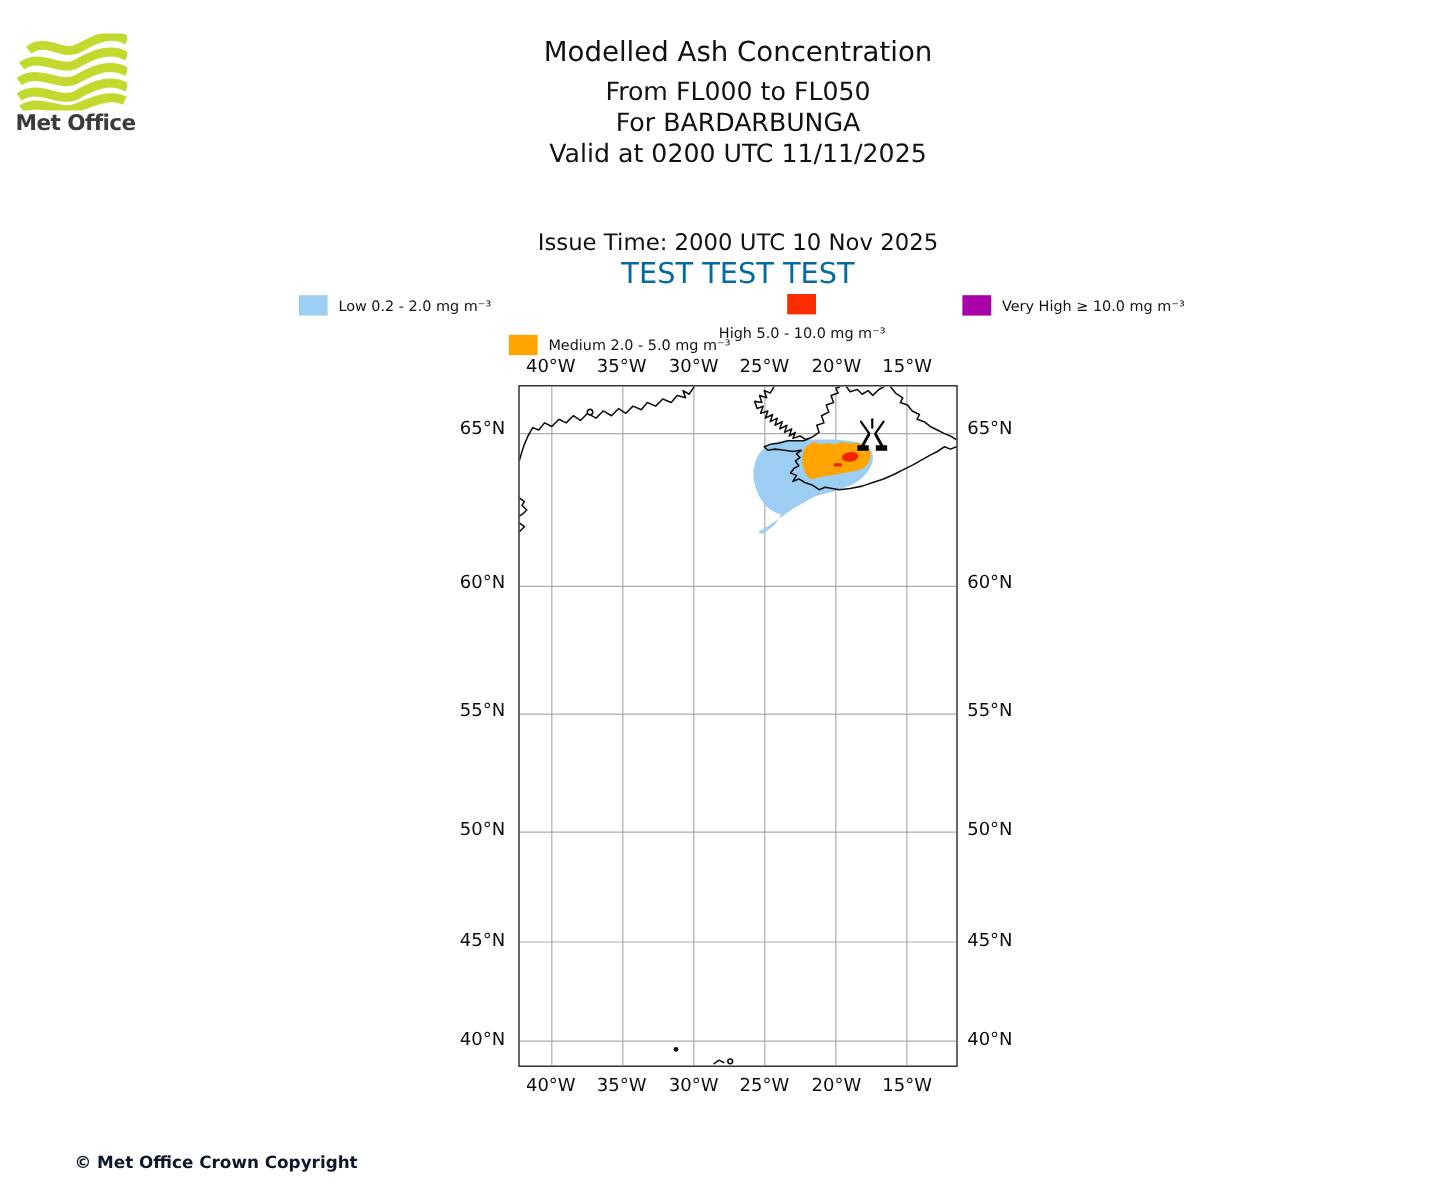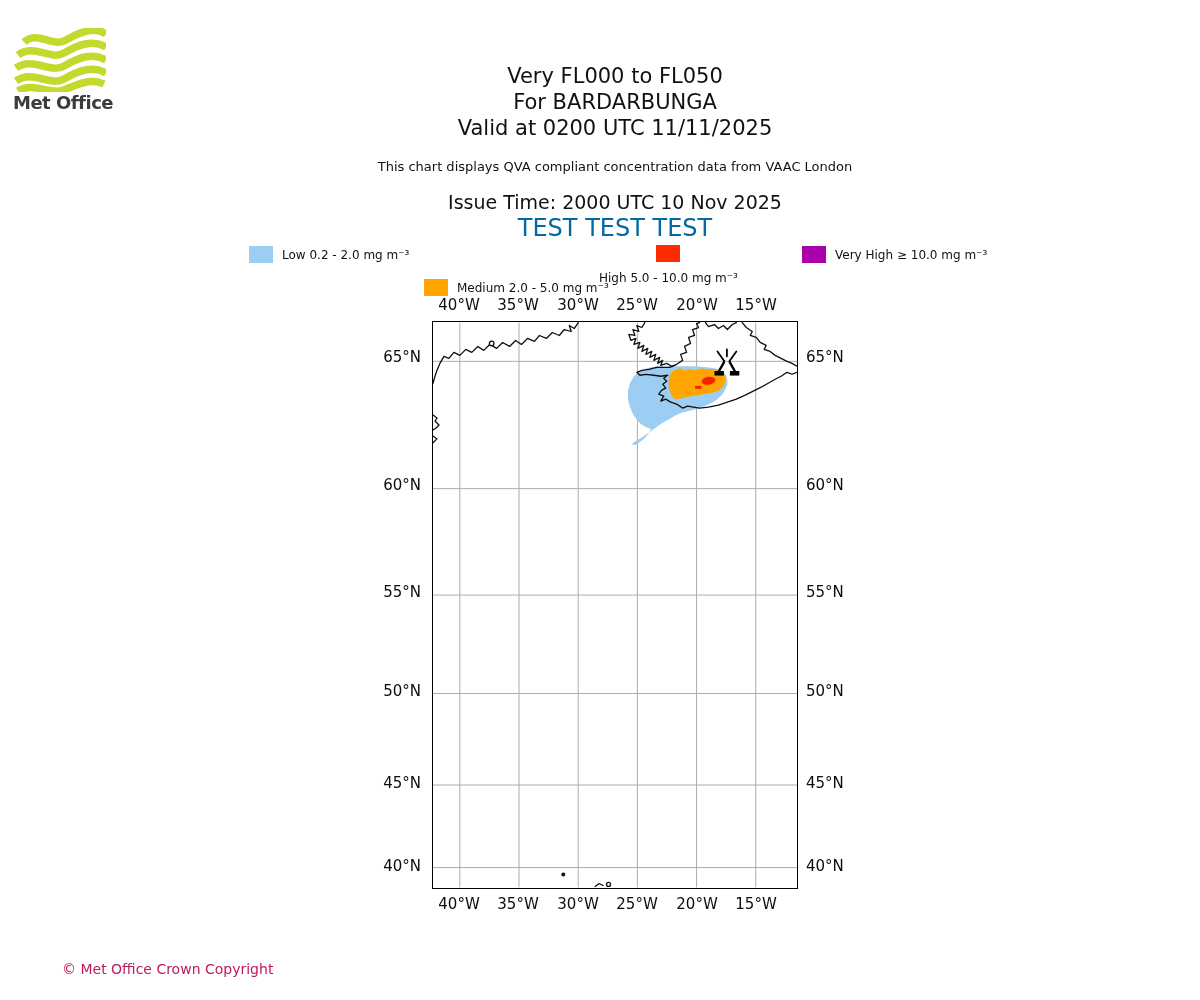--- a/index.html
+++ b/index.html
@@ -20,44 +20,44 @@
   .legend-swatch{width:24px;height:17px;display:inline-block;flex:0 0 auto;}
   .legend-label{font-size:12px;color:#111;}
   .tick{font-size:15px;color:#0d0d0d;}
   .tick-x{transform:translate(-50%,-50%);white-space:nowrap;}
   .tick-yl{width:85px;text-align:right;}
   .tick-yr{text-align:left;white-space:nowrap;}
   #map-frame{left:432px;top:321px;width:366px;height:568px;border:1.6px solid #000;background:#fff;box-sizing:border-box;}
   #map-frame svg{position:absolute;left:0;top:0;width:100%;height:100%;}
   #logo{left:14px;top:28px;width:120px;height:90px;}
   #logo-text{left:13px;top:92px;font-size:18px;font-weight:bold;letter-spacing:-0.5px;}
-  #copyright{left:62px;top:961px;font-size:14px;color:#be185d;}
+  #copyright{left:62px;top:961px;font-size:14px;color:#0f172a;font-weight:bold;}
 </style>
 </head>
 <body>
 
 <div id="page">
 
   <div id="logo" class="abs">
     <svg viewBox="0 0 92 64" width="92" height="64">
       <g fill="none" stroke-width="7.5" stroke="#c4d92e">
         <path d="M10,14 C24,2 38,20 52,12 S80,-2 92,6"></path>
         <path d="M4,27 C20,15 36,33 50,25 S78,11 92,19"></path>
         <path d="M2,40 C18,28 36,46 50,38 S78,24 92,32"></path>
         <path d="M2,53 C18,41 36,59 50,51 S78,37 92,45"></path>
         <path d="M4,63 C20,53 36,68 50,62 S78,50 90,56"></path>
       </g>
     </svg>
   </div>
   <div id="logo-text" class="abs" style="color: rgb(59, 59, 59);">Met Office</div>
 
-  <div id="sub-levels" class="abs ctr title-line sub">Very FL000 to FL050</div>
+  <div id="main-title" class="abs ctr title-line">Modelled Ash Concentration</div>
+  <div id="sub-levels" class="abs ctr title-line sub">From FL000 to FL050</div>
   <div id="sub-volcano" class="abs ctr title-line sub">For BARDARBUNGA</div>
   <div id="sub-valid" class="abs ctr title-line sub">Valid at 0200 UTC 11/11/2025</div>
-  <div id="qva-note" class="abs ctr title-line">This chart displays QVA compliant concentration data from VAAC London</div>
   <div id="issue-time" class="abs ctr title-line">Issue Time: 2000 UTC 10 Nov 2025</div>
   <div id="test-banner" class="abs ctr title-line" style="color: #0369a1;">TEST TEST TEST</div>
 
   <div class="abs legend-item" style="left:249px;">
     <span class="legend-swatch" style="background-color: rgb(156, 205, 243);"></span>
     <span class="legend-label">Low 0.2 - 2.0 mg m⁻³</span>
   </div>
   <div class="abs legend-item" style="left:424px;margin-top:33px;">
     <span class="legend-swatch" style="background-color: rgb(255, 164, 0);"></span>
     <span class="legend-label">Medium 2.0 - 5.0 mg m⁻³</span>

